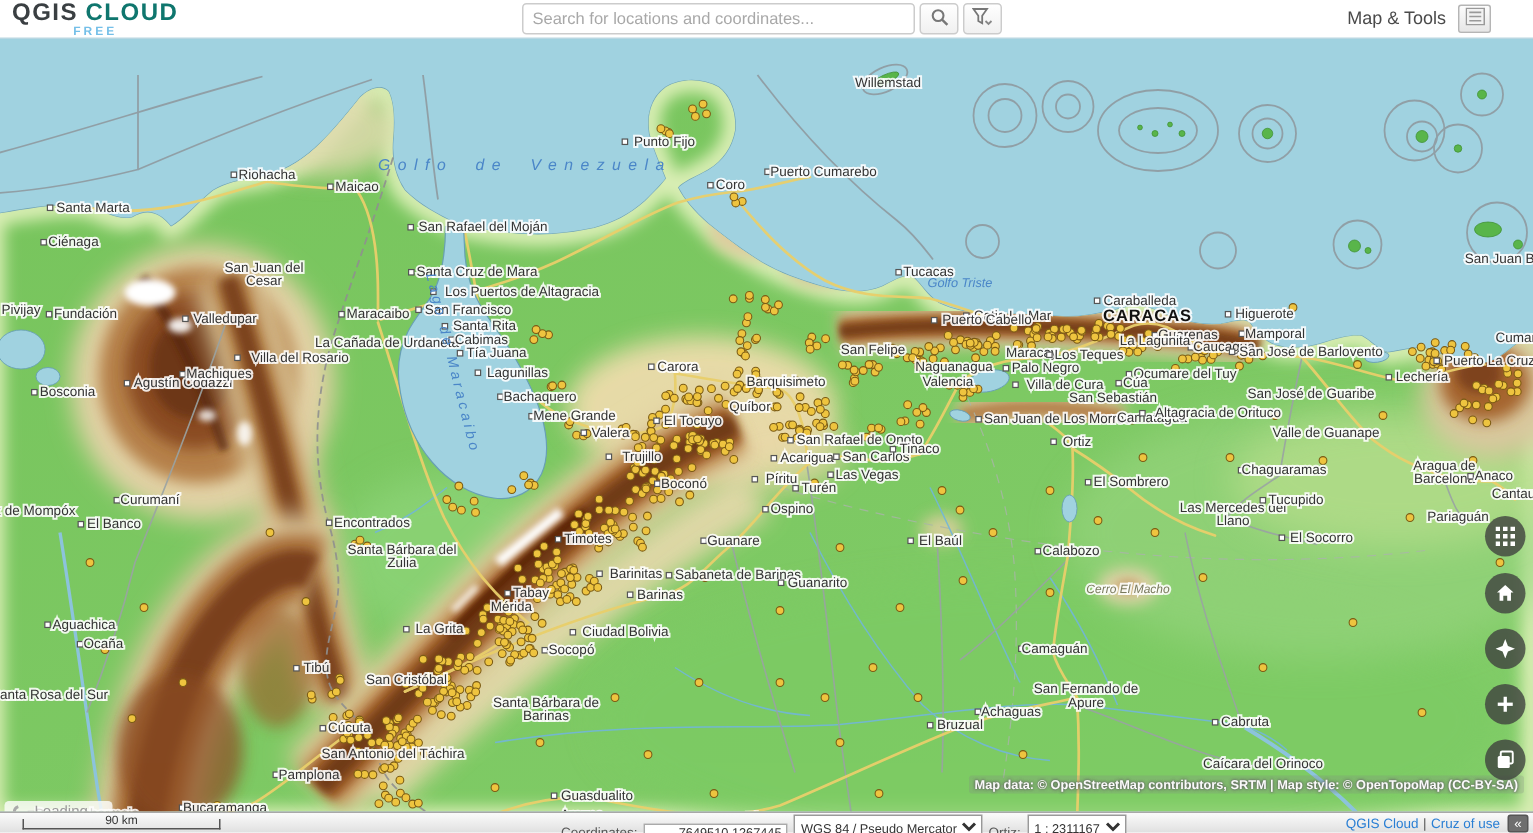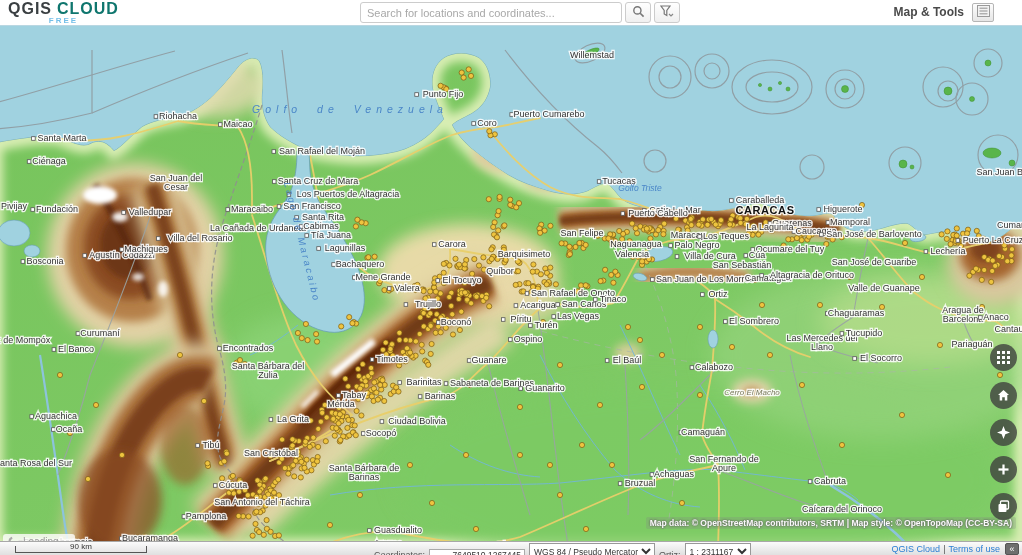--- a/index.html
+++ b/index.html
@@ -4,27 +4,27 @@
 <style>
   html,body{margin:0;padding:0;width:1022px;height:555px;overflow:hidden;
     font-family:"Liberation Sans",sans-serif;background:#fff;}
   
   .topbar{position:absolute;left:0;top:0;width:1022px;height:25px;background:#fff;
     border-bottom:1px solid #b9d7e2;z-index:30;}
   .logo{position:absolute;left:8px;top:1px;cursor:pointer;line-height:15px;}
   .logo .lq{font-size:16px;font-weight:bold;color:#3a3f42;letter-spacing:1px;text-align:right;}
   .logo .lc{font-size:16px;font-weight:bold;color:#0f766e;letter-spacing:1px;margin-left:5px;}
   .logo .lf{font-size:8px;font-weight:bold;color:#74bfe8;letter-spacing:2px;text-align:center;margin-top:-3px;}
-  .searchwrap{position:absolute;left:360px;top:2px;height:21px;display:flex;align-items:stretch;}
+  .searchwrap{position:absolute;left:348px;top:2px;height:21px;display:flex;align-items:stretch;}
   .searchwrap input{width:248px;height:17px;border:1px solid #ccc;border-radius:3px;
     font-size:11px;padding:1px 6px;color:#444;outline:none;}
   .searchwrap input::placeholder{color:#a8a8a8;}
   .sbtn{width:26px;margin-left:3px;border:1px solid #ccc;border-radius:3px;
     background:linear-gradient(#fff,#f0f0f0);display:flex;align-items:center;justify-content:center;cursor:pointer;padding:0;}
-  .mt{position:absolute;right:58px;top:5px;font-size:12px;font-weight:bold;color:#4a4a4a;cursor:pointer;}
+  .mt{position:absolute;right:58px;top:5px;font-size:12px;font-weight:normal;color:#4a4a4a;cursor:pointer;}
   .mtb{position:absolute;right:28px;top:3px;width:22px;height:19px;border:1px solid #b5b5b5;border-radius:2px;
     background:linear-gradient(#fdfdfd,#e6e6e6);display:flex;align-items:center;justify-content:center;cursor:pointer;padding:0;}
   
   .mapwrap{position:absolute;left:0;top:25px;width:1022px;height:516px;overflow:hidden;background:#a0d2e0;}
   #map-svg{display:block;}
   #g-labels text{font-family:"Liberation Sans",sans-serif;text-anchor:middle;
     paint-order:stroke;stroke:rgba(255,255,255,.87);stroke-width:2.6px;}
   .lk0,.lk1{font-size:9px;fill:#333;}
   .lk2{font-size:11px;font-weight:bold;fill:#111;letter-spacing:.6px;}
   .lk3{font-size:10.5px;font-style:italic;fill:#4a86c8;letter-spacing:5px;word-spacing:7px;stroke-width:0 !important;}
@@ -1263,18 +1263,18 @@
   <div class="sbcenter">
     <span>Coordinates:</span>
     <input type="text" value="-7649510 1267445" style="">
     <select><option>WGS 84 / Pseudo Mercator</option></select>
     <span>Ortiz:</span>
     <select><option>1 : 2311167</option></select>
   </div>
   <div class="sbright">
     <a>QGIS Cloud</a>
     <span>|</span>
-    <a>Terms of use</a>
+    <a>Cruz of use</a>
   </div>
   <button class="collapse">
     <span>«</span>
   </button>
 </div>
 
 </body></html>

